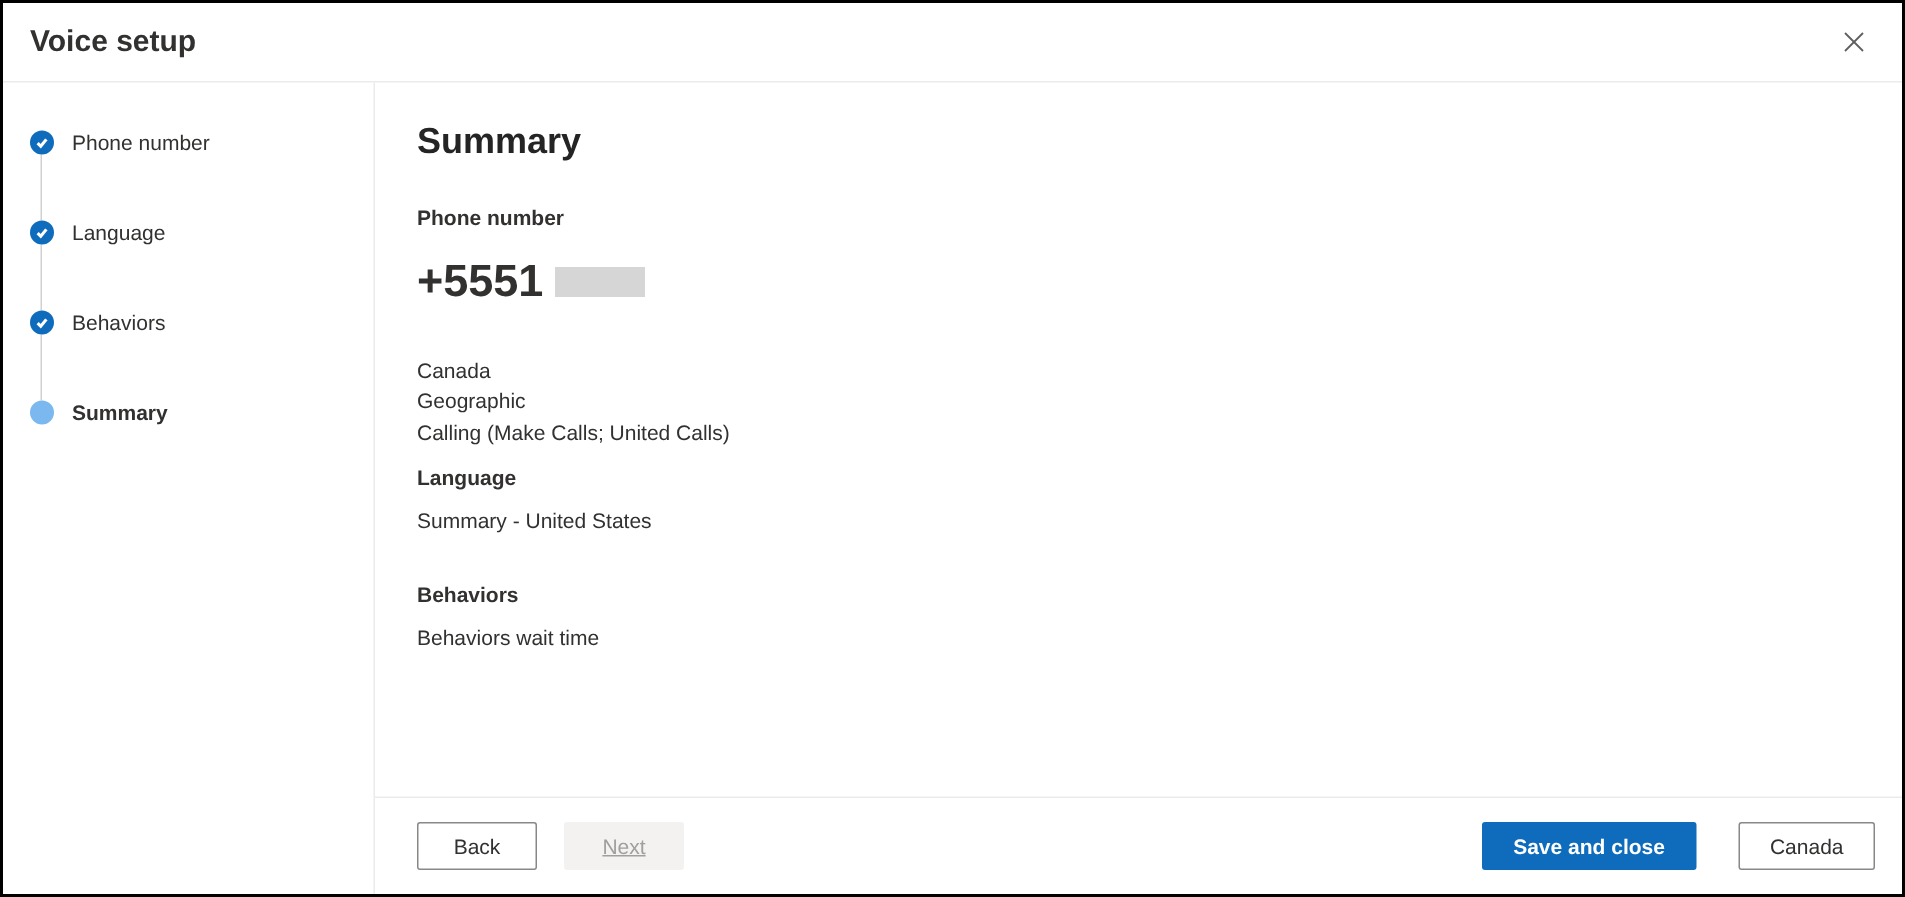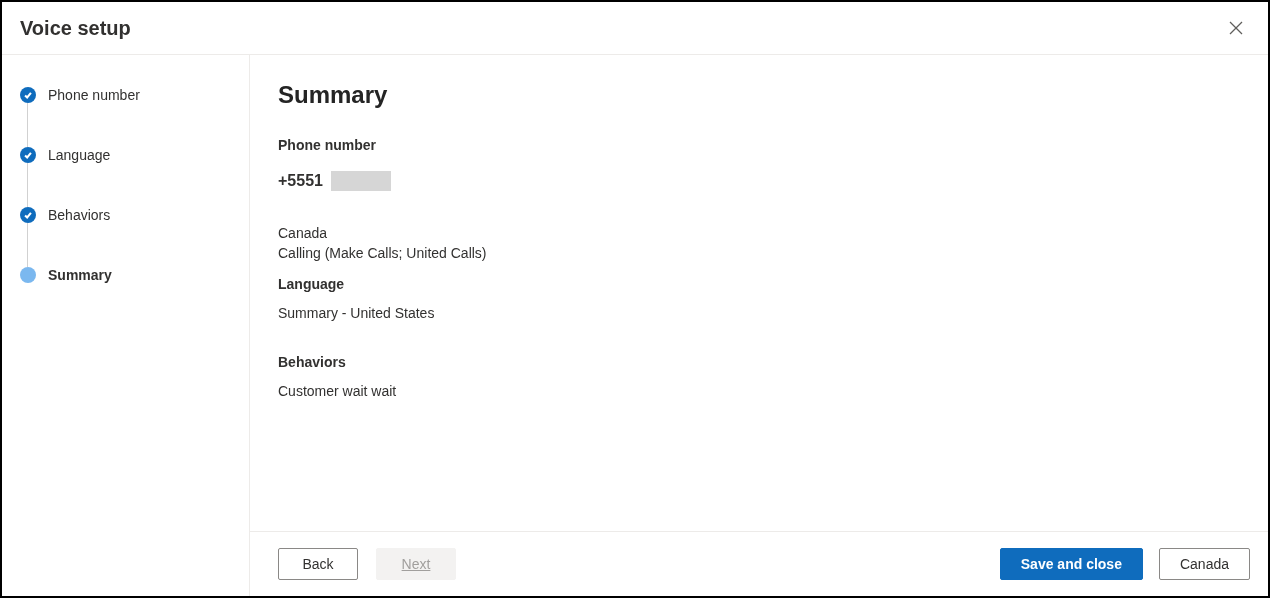--- a/index.html
+++ b/index.html
@@ -126,21 +126,21 @@
       color: #323130;
       margin-bottom: 18px;
     }
     .phone-row {
       display: flex;
       align-items: center;
       gap: 8px;
       margin-bottom: 32px;
     }
     .phone-number {
-      font-size: 16px;
+      font-size: 30px;
       font-weight: 600;
       color: #323130;
     }
     .redacted {
       width: 60px;
       height: 20px;
       background: #d6d6d6;
     }
     .details {
       margin-bottom: 12px;
@@ -170,21 +170,21 @@
       display: flex;
       align-items: center;
       justify-content: space-between;
     }
     .footer-left {
       display: flex;
       gap: 18px;
     }
     .footer-right {
       display: flex;
-      gap: 16px;
+      gap: 28px;
     }
     .btn {
       font-family: inherit;
       font-size: 14px;
       padding: 7px 20px;
       border-radius: 2px;
       cursor: pointer;
       border: 1px solid #8a8886;
       background: #fff;
       color: #323130;
@@ -257,31 +257,32 @@
     <div class="content-main">
       <h1 class="page-title">Summary</h1>
 
       <div class="section-label">Phone number</div>
       <div class="phone-row">
         <span class="phone-number">+5551</span>
         <span class="redacted"></span>
       </div>
       <div class="details">
         <p>Canada</p>
+        <p>Geographic</p>
         <p>Calling (Make Calls; United Calls)</p>
       </div>
 
       <div class="section">
         <div class="section-title">Language</div>
         <p>Summary - United States</p>
       </div>
 
       <div class="section">
         <div class="section-title">Behaviors</div>
-        <p>Customer wait wait</p>
+        <p>Behaviors wait time</p>
       </div>
     </div>
 
     <div class="footer">
       <div class="footer-left">
         <button class="btn">Back</button>
         <button class="btn disabled">Next</button>
       </div>
       <div class="footer-right">
         <button class="btn primary">Save and close</button>

